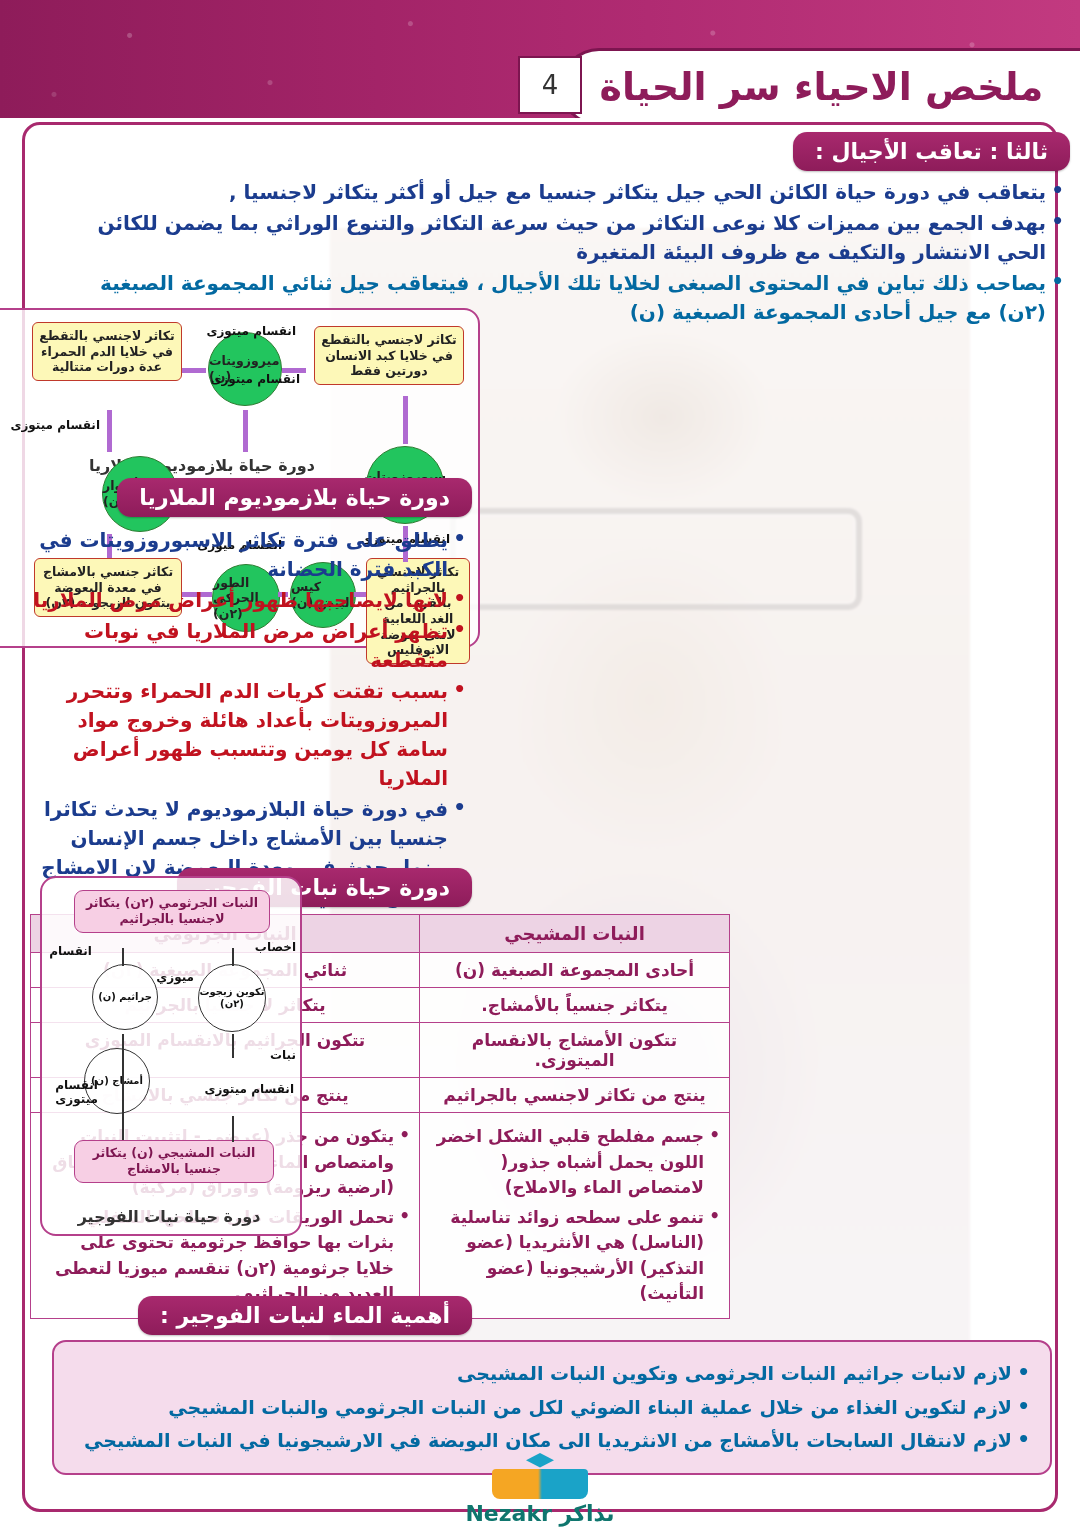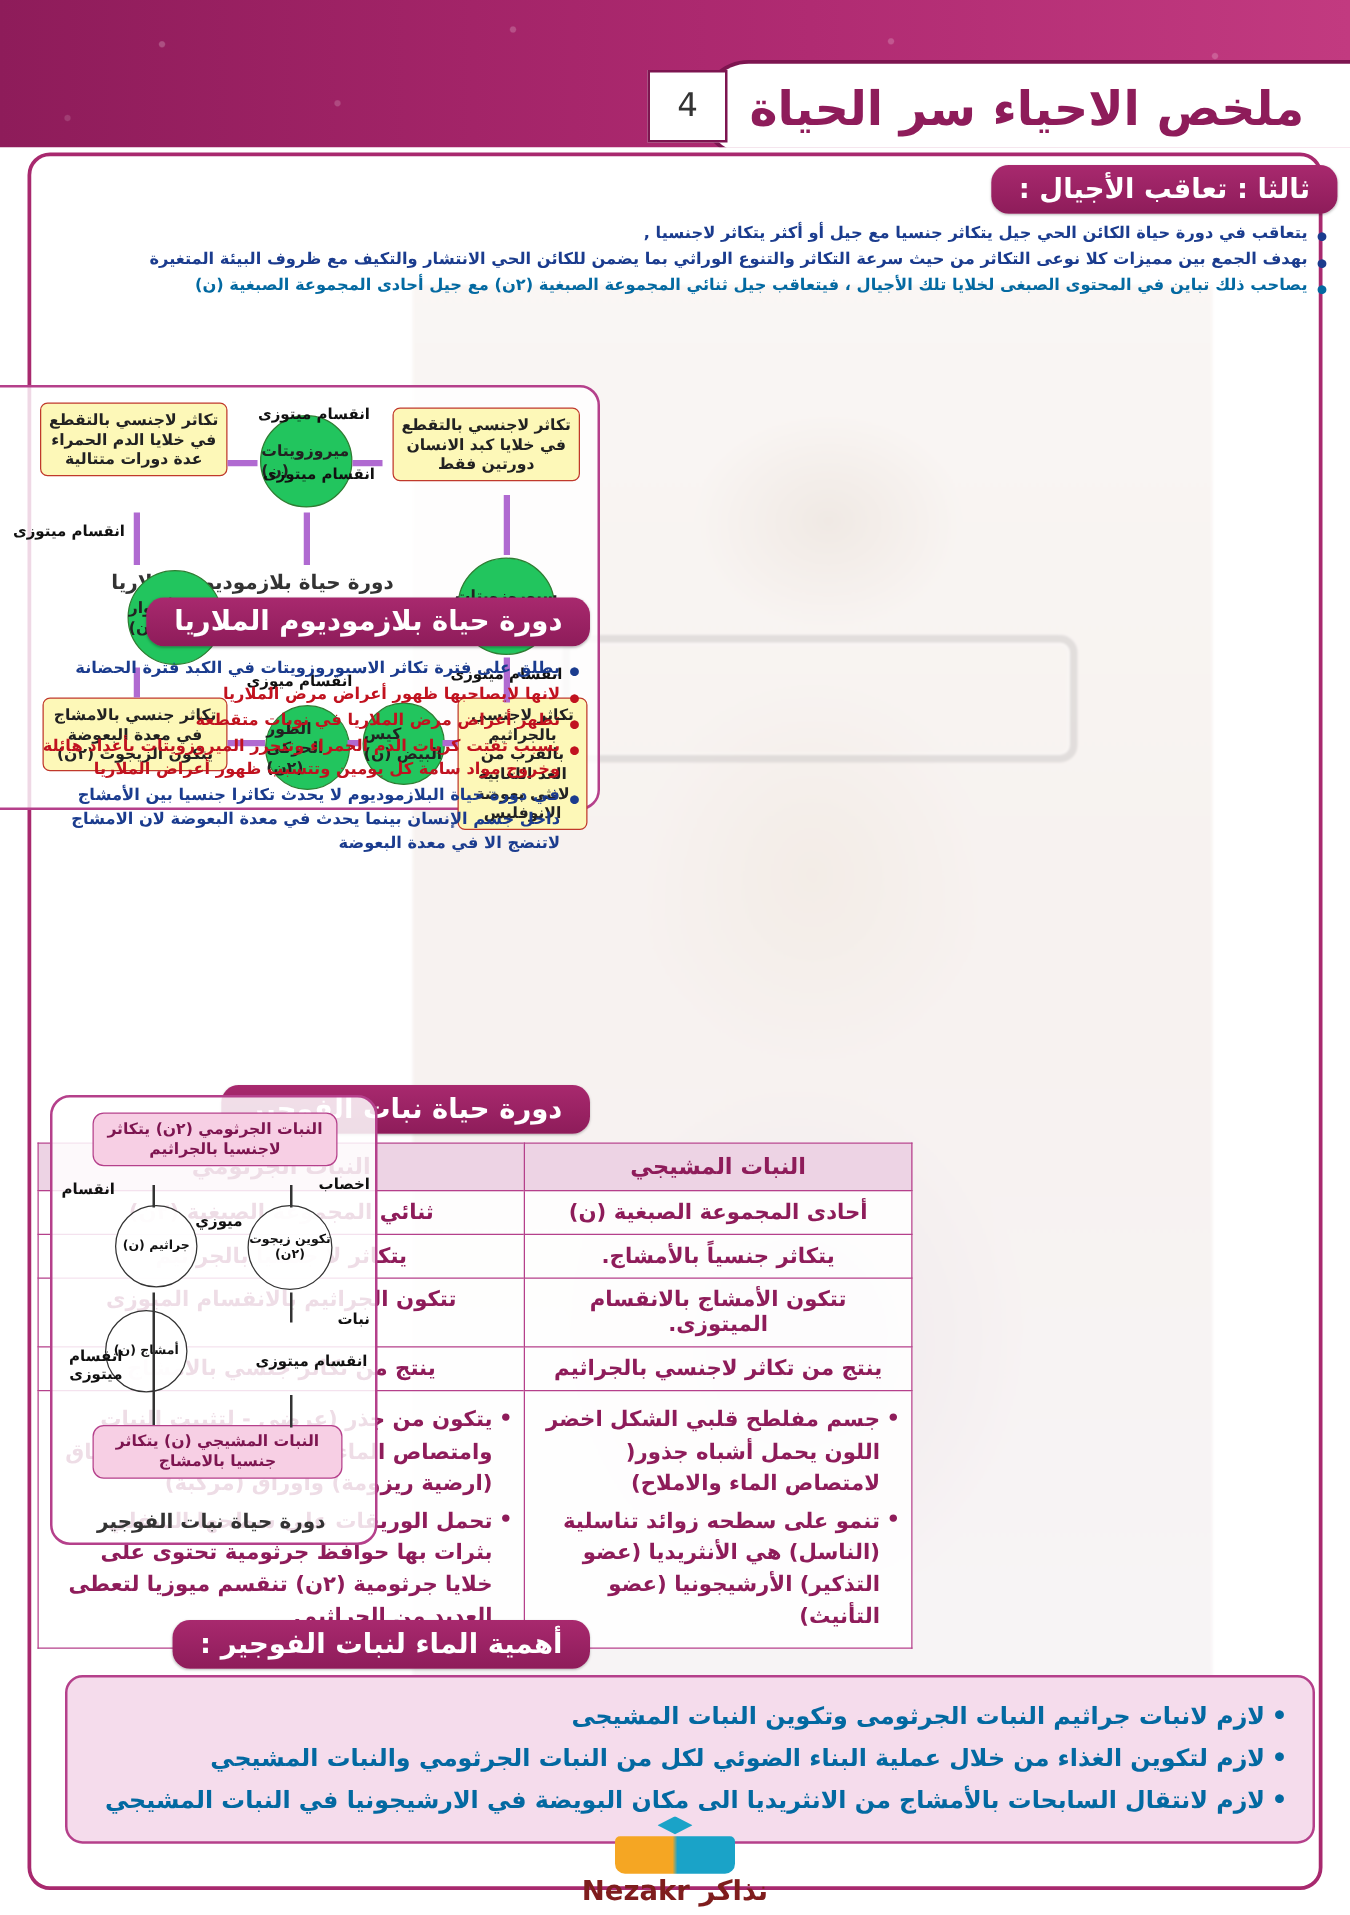--- a/index.html
+++ b/index.html
@@ -77,21 +77,21 @@
   .ribbon {
     background:linear-gradient(180deg,#a8296e,#8e1c5a);
     color:#fff; font-weight:bold; border-radius:14px;
     padding:7px 22px; display:inline-block; font-size:22px;
     box-shadow:0 1px 2px rgba(0,0,0,.25);
   }
 
   .bullets { list-style:none; margin:0; padding:0; }
   .bullets li {
     position:relative; padding-right:20px; margin:2px 0;
-    font-size:13px; font-weight:bold; line-height:1.45;
+    font-size:20px; font-weight:bold; line-height:1.45;
   }
   .bullets li:before {
     content:"•"; position:absolute; right:2px; top:-2px; font-size:20px;
   }
   .blue { color:#1b3c8e; }
   .red  { color:#c1121f; }
   .plum { color:#0369a1; }
 
   
   .sec-gen-head { position:absolute; top:14px; right:10px; }
@@ -186,21 +186,21 @@
   }
   .logo-book .cap {
     position:absolute; top:0; left:34px; width:28px; height:16px;
     background:#1aa3c8; clip-path:polygon(50% 0,100% 45%,50% 90%,0 45%);
   }
   .logo-book .pages {
     position:absolute; bottom:0; left:0; width:96px; height:30px;
     background:linear-gradient(90deg,#f5a623 0%, #f5a623 48%, #1aa3c8 52%, #1aa3c8 100%);
     border-radius:4px 4px 8px 8px;
   }
-  .logo-text { font-size:22px; font-weight:bold; color:#7f1d1d; margin-top:2px; }
+  .logo-text { font-size:22px; font-weight:bold; color:#0f766e; margin-top:2px; }
 </style>
 </head>
 <body>
 
 <div class="header">
   <div class="net"></div>
   <div class="header-title-wrap">
     <div class="header-title">ملخص الاحياء سر الحياة</div>
   </div>
   <div class="page-num-box">4</div>

